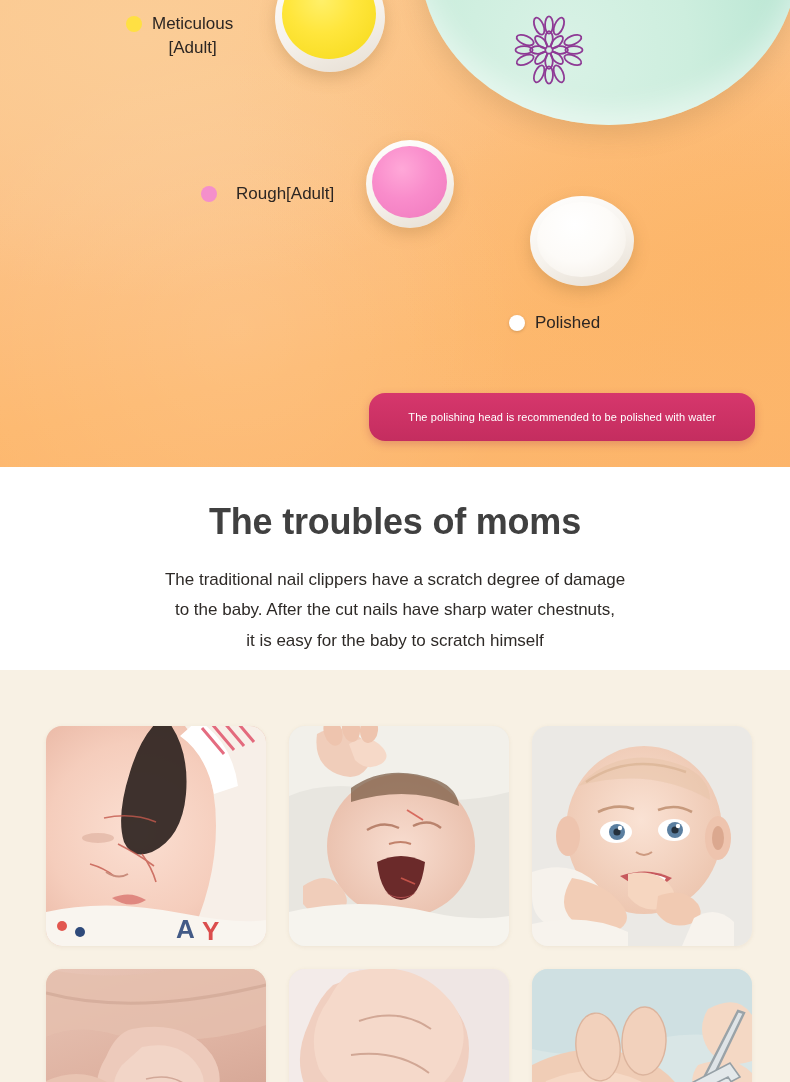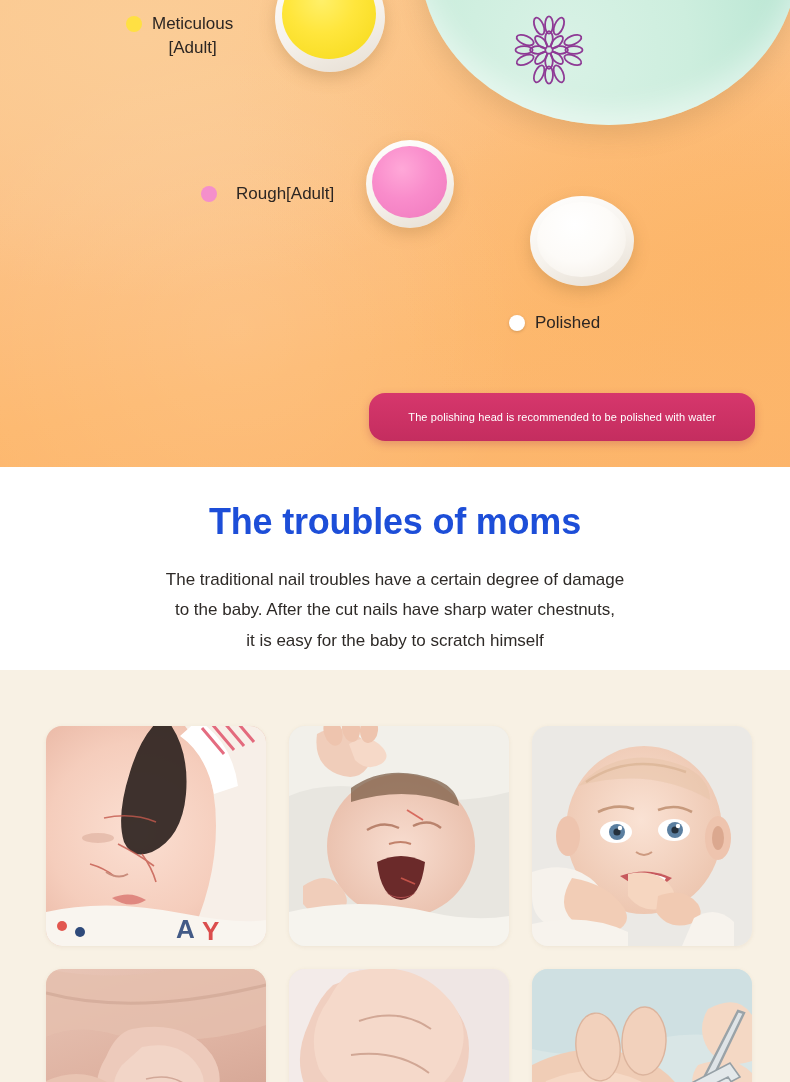--- a/index.html
+++ b/index.html
@@ -87,21 +87,21 @@
   }
   .badge span { color:#ffffff; font-size:11px; letter-spacing:.1px; }
 
   
   .copy {
     position:absolute; left:0; top:467px; width:790px; height:203px;
     background:#ffffff; text-align:center;
   }
   .copy h1 {
     margin-top:34px; font-size:36px; font-weight:700;
-    color:#1d4ed8; letter-spacing:-.2px;
+    color:#404040; letter-spacing:-.2px;
   }
   .copy p {
     margin-top:22px; font-size:17px; color:#2e2a27;
     line-height:1.78; white-space:pre-line;
   }
 
   
   .grid-sec {
     position:absolute; left:0; top:670px; width:790px; height:412px;
     background:#f8f1e4;
@@ -191,21 +191,21 @@
       <span class="txt">Polished</span>
     </div>
 
     <div class="badge">
       <span>The polishing head is recommended to be polished with water</span>
     </div>
   </section>
 
   <section class="copy">
     <h1>The troubles of moms</h1>
-    <p>The traditional nail troubles have a certain degree of damage
+    <p>The traditional nail clippers have a scratch degree of damage
 to the baby. After the cut nails have sharp water chestnuts,
 it is easy for the baby to scratch himself</p>
   </section>
 
   <section class="grid-sec">
     <div class="watermark">OFILY</div>
     <div class="grid">
 
       <div class="cell">
         <div class="ph">

